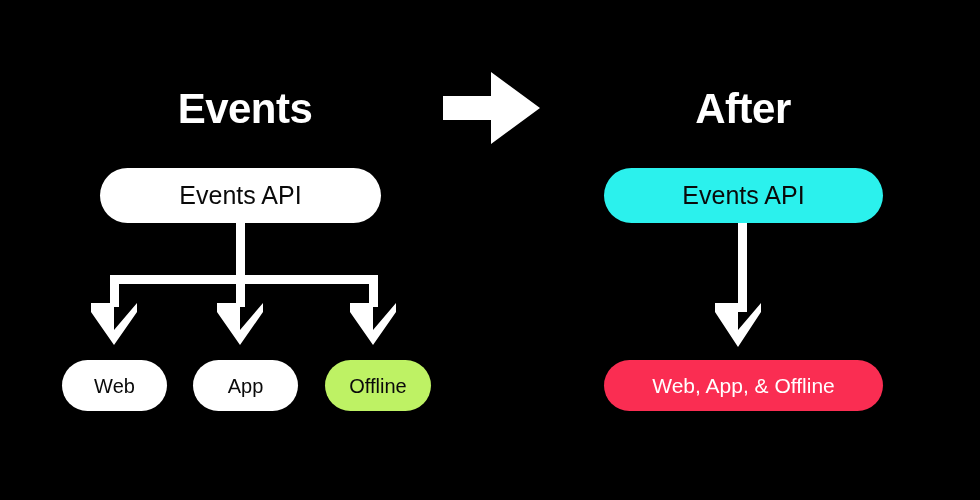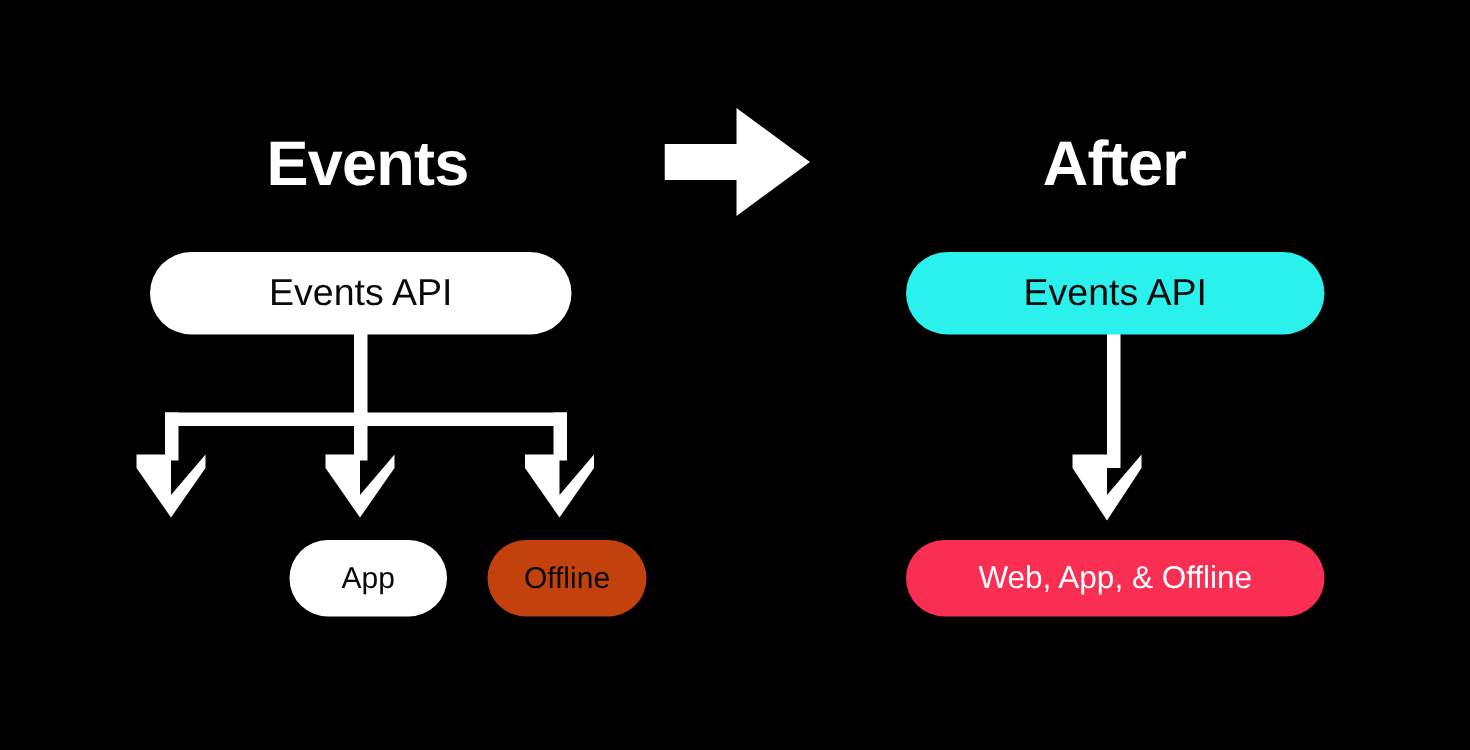--- a/index.html
+++ b/index.html
@@ -72,21 +72,21 @@
     left: 62px; top: 360px; width: 105px; height: 51px;
     background: #ffffff;
   }
   #node-app {
     left: 193px; top: 360px; width: 105px; height: 51px;
     background: #ffffff;
     align-items: center;
   }
   #node-offline {
     left: 325px; top: 360px; width: 106px; height: 51px;
-    background: #c2410c;
+    background: #bef264;
   }
   #node-web .node-label,
   #node-app .node-label,
   #node-offline .node-label { color: #0a0a0a; font-size: 20px; }
 
   
   #node-web-app-offline {
     left: 604px; top: 360px; width: 279px; height: 51px;
     background: #FA2D52;
   }
@@ -134,20 +134,23 @@
 
   <svg class="connector" viewBox="0 0 980 500" xmlns="http://www.w3.org/2000/svg">
     <rect x="738" y="222" width="9" height="90" fill="#ffffff"></rect>
     <path d="M715,303 L738,303 L738,330 L761,303 L761,312 L738,347 L715,312 Z" fill="#ffffff"></path>
   </svg>
 
   <div class="node" id="node-events-api-before">
     <span class="node-label">Events API</span>
   </div>
 
+  <div class="node" id="node-web">
+    <span class="node-label">Web</span>
+  </div>
 
   <div class="node" id="node-app">
     <span class="node-label">App</span>
   </div>
 
   <div class="node" id="node-offline">
     <span class="node-label">Offline</span>
   </div>
 
   <div class="node" id="node-events-api-after">

